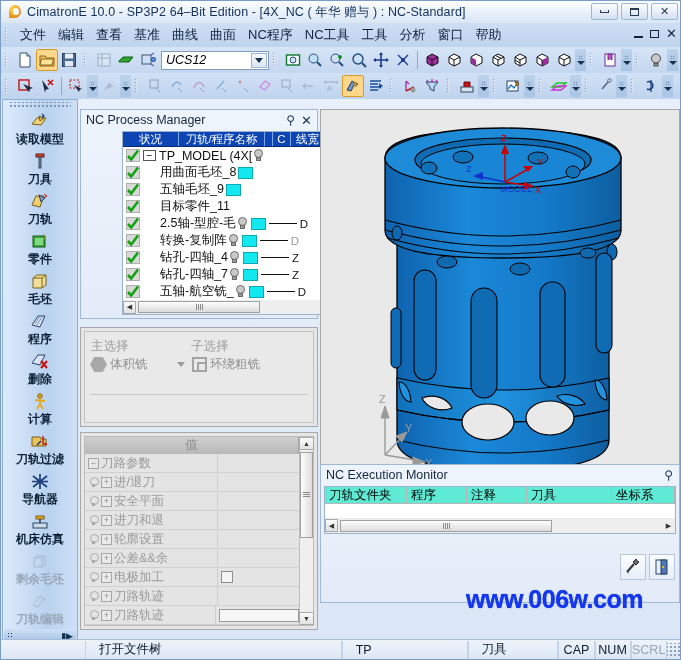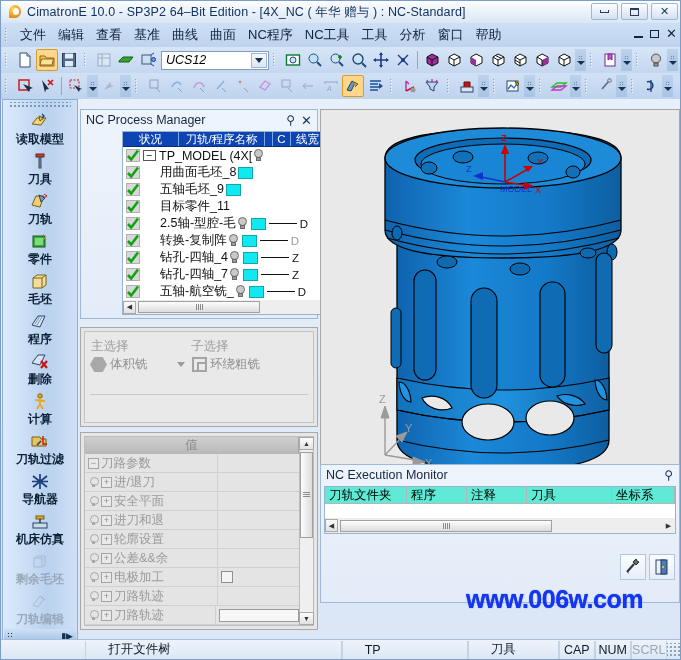--- a/index.html
+++ b/index.html
@@ -335,21 +335,21 @@
     white-space: nowrap;
   }
 
   
   #statusbar {
     position: absolute; left: 0; bottom: 0; width: 681px; height: 20px;
     background: linear-gradient(#eef3fa, #dce7f5);
     border-top: 1px solid #a8bdd8;
     display: flex; align-items: center; font-size: 12.5px; color: #0d1b2c;
   }
-  .sb-cell { height: 18px; display: flex; align-items: center; padding-left: 22px;
+  .sb-cell { height: 18px; display: flex; align-items: center; padding-left: 13px;
     border: 1px solid #c3d2e4; border-top: none; border-bottom: none; }
   .sb-ind { width: 38px; justify-content: center; padding-left: 0; }
   .sb-ind.off { color: #9aa7b5; }
   .resize-grip { width: 14px; height: 14px; margin-left: auto; margin-right: 2px;
     background-image: radial-gradient(circle, #8ea3bb 45%, transparent 47%);
     background-size: 4px 4px; background-position: 2px 2px; }
 </style>
 </head>
 <body>
 

